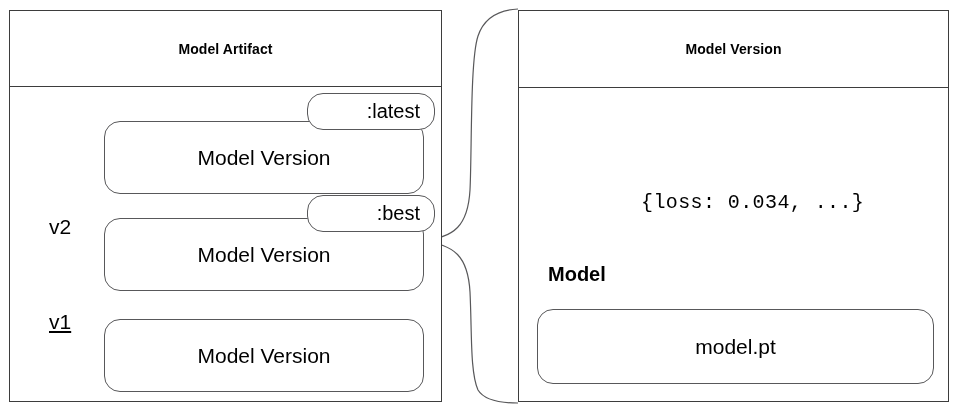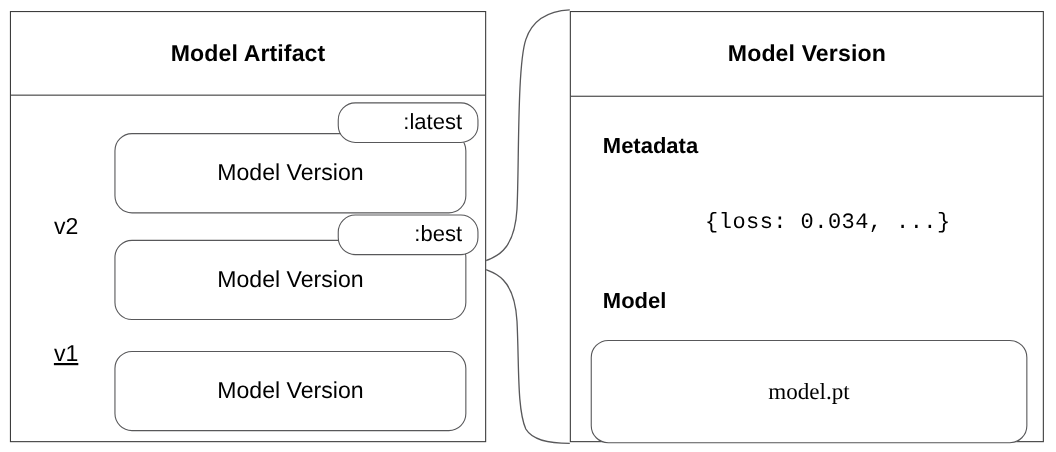--- a/index.html
+++ b/index.html
@@ -30,21 +30,21 @@
   }
   .panel-header {
     position: absolute;
     left: 0;
     right: 0;
     top: 0;
     display: flex;
     align-items: center;
     justify-content: center;
     font-weight: bold;
-    font-size: 21px;
+    font-size: 14px;
     letter-spacing: 0.1px;
     color: #000000;
     border-bottom: 1.6px solid #3d3d3d;
   }
   .panel-body {
     position: absolute;
     left: 0;
     right: 0;
     bottom: 0;
   }
@@ -148,45 +148,44 @@
     <path d="M 421 241 C 455 238 468 225 470 190 C 472 150 470 60 478 36 C 484 18 498 10 518 9" fill="none" stroke="#58585a" stroke-width="1.2"></path>
     <path d="M 421 241 C 455 244 468 257 470 292 C 472 332 470 372 478 390 C 484 400 498 403 518 403" fill="none" stroke="#58585a" stroke-width="1.2"></path>
   </svg>
 
   <div id="panel-artifact" class="panel abs">
 
     <div class="panel-header">Model Artifact</div>
 
     <div class="panel-body">
 
-      <span class="vlabel" style="left:39px; top:109px;">v2</span>
+      <span class="vlabel" style="left:39px; top:129px;">v2</span>
       <div class="card" style="left:94px; top:35px; width:320px; height:73px;">Model Version</div>
 
       <span class="vlabel" style="left:39px; top:224px;text-decoration:underline;">v1</span>
       <div class="card" style="left:94px; top:132px; width:320px; height:73px;">Model Version</div>
 
       <div class="card" style="left:94px; top:233px; width:320px; height:73px;">Model Version</div>
 
     </div>
   </div>
 
   <div class="tag" style="left:307px; top:195px; width:128px; height:37px;">:best</div>
 
   <div class="tag" style="left:307px; top:93px; width:128px; height:37px;">:latest</div>
 
   <div id="panel-version" class="panel abs">
 
     <div class="panel-header">Model Version</div>
 
     <div class="panel-body">
 
-      <span class="section-heading" style="left:29px; top:35px;">Metadata</span>
 
       <span class="mono-line" style="left:80px; top:104px;">{loss: 0.034, ...}</span>
 
       <span class="section-heading" style="left:29px; top:176px;">Model</span>
 
-      <div class="card" style="left:18px; top:222px; width:397px; height:94px;font-family:Liberation Serif, serif;">model.pt</div>
+      <div class="card" style="left:18px; top:222px; width:397px; height:75px;">model.pt</div>
 
     </div>
   </div>
 
 </div>
 
 </body></html>

